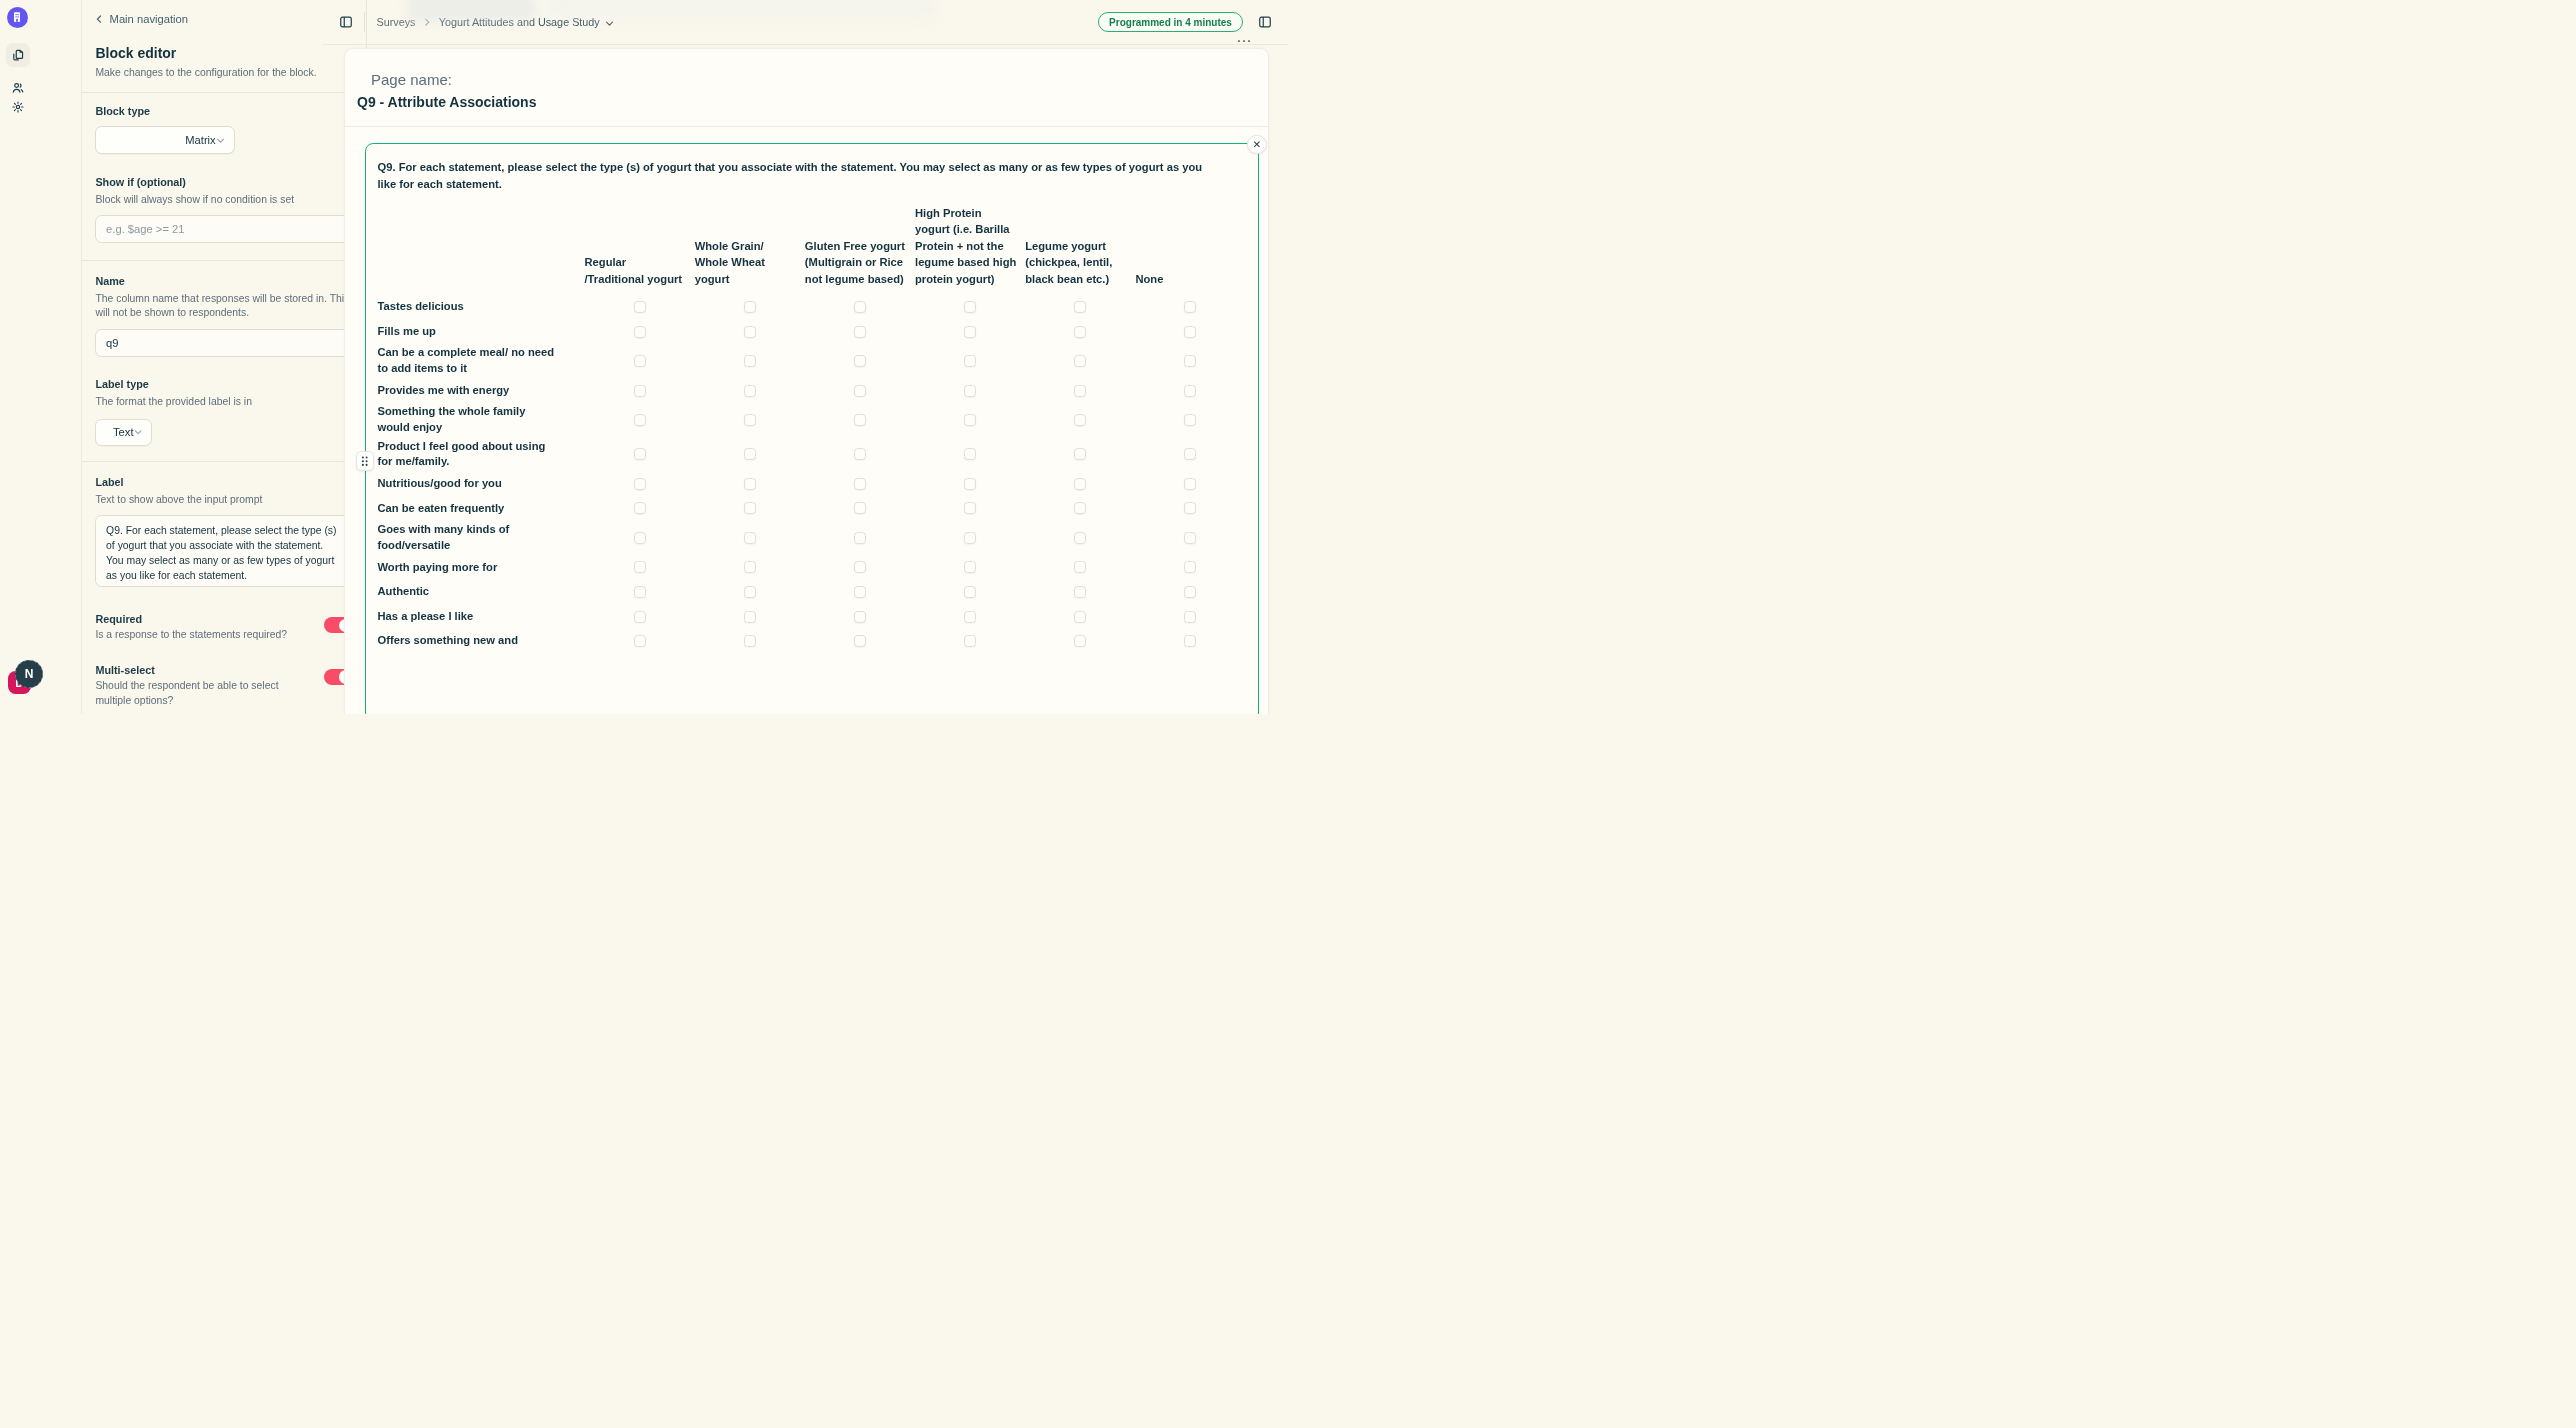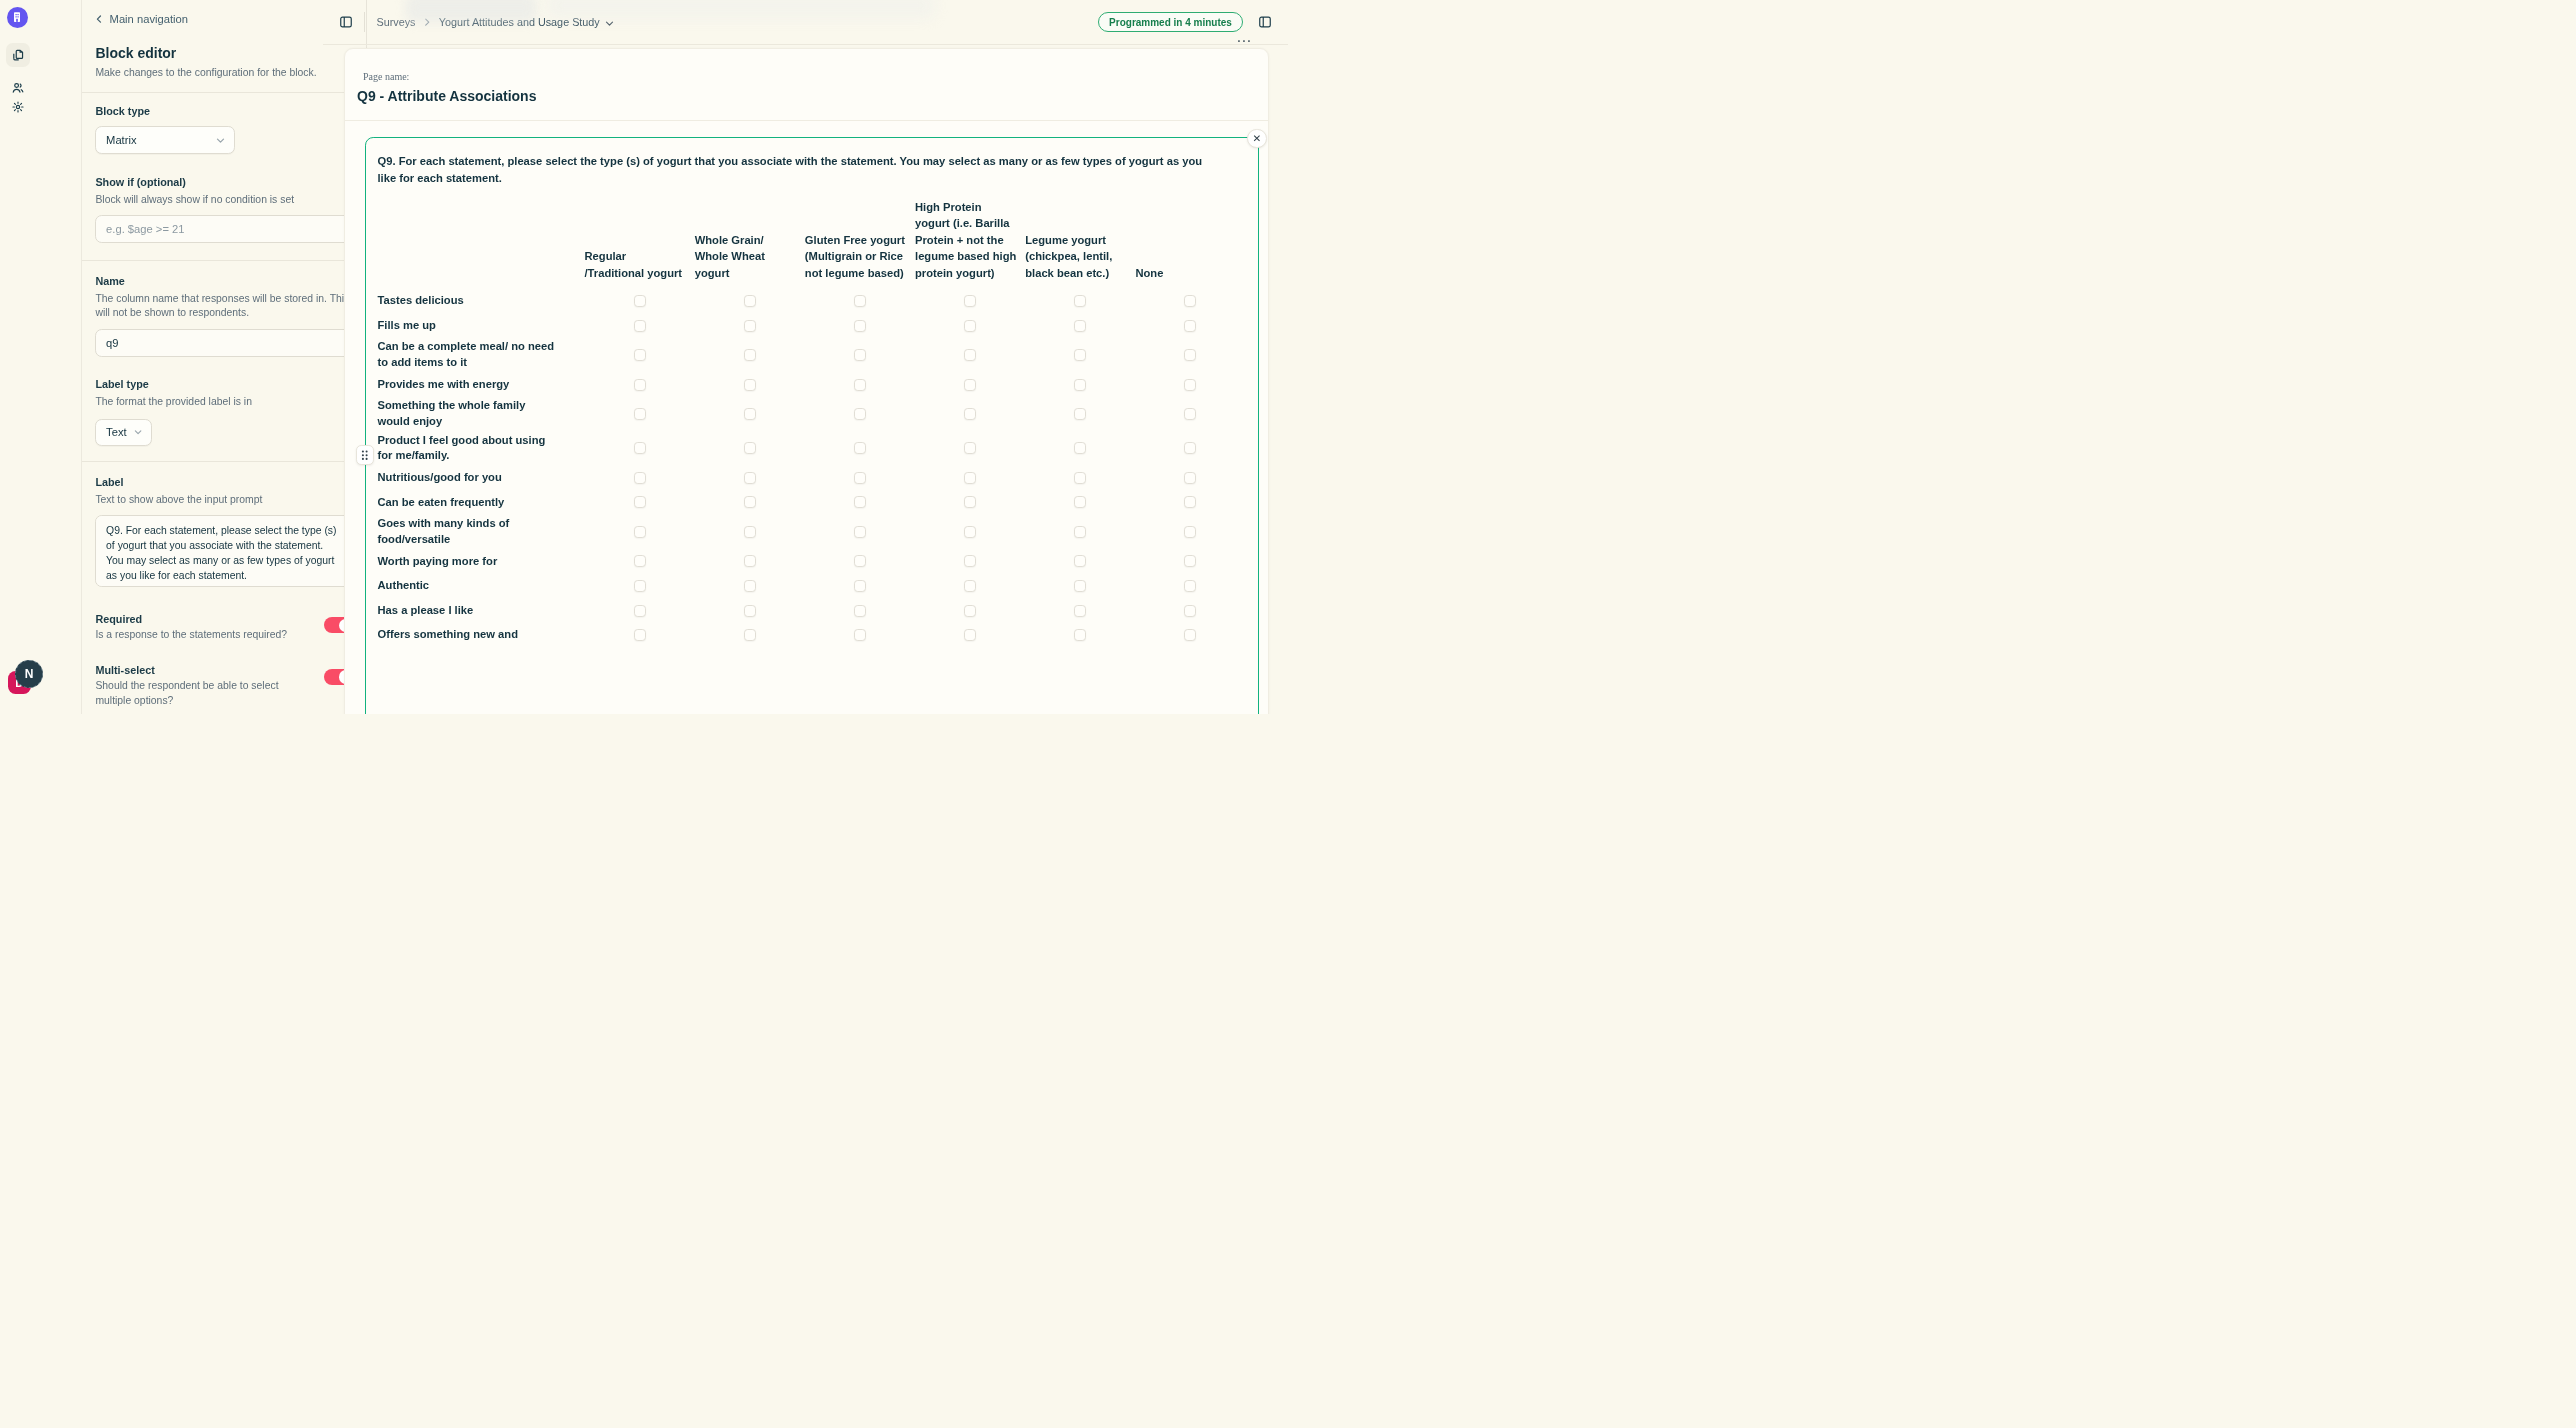--- a/index.html
+++ b/index.html
@@ -20,21 +20,21 @@
   .panel { position:absolute; left:36px; top:0; width:286px; height:100%;
     border-left:0.7px solid #ECE9DE; border-right:0.7px solid #E7E4D9; background:#FAF8ED;
     padding:13.4px 12px 0 13.4px; overflow:hidden;margin-left:45px; }
   .back-row { display:flex; align-items:center; gap:6px; color:#44606E; font-size:11.2px; cursor:pointer; }
   .panel-title { margin-top:20px; font-size:14px; font-weight:700; color:#14333F; }
   .panel-sub { margin-top:6px; font-size:10.4px; color:#5E6E7A; }
   .divider { border-top:0.7px solid #E9E6DA; margin:13.4px -12px 0 -13.4px; }
   .fld-label { font-size:10.8px; font-weight:700; color:#1B3A46; }
   .fld-help { margin-top:5.2px; font-size:10.4px; color:#5E6E7A; line-height:1.4; }
   .select { margin-top:9px; height:28px; background:#FEFEFA; border:0.7px solid #DFDCD1; border-radius:6.7px;
-    display:inline-flex; align-items:center; justify-content:space-between; padding:0 9.7px;
+    display:inline-flex; align-items:center; justify-content:flex-end; padding:0 9.7px;
     font-size:11.2px; color:#14333F; box-shadow:0 0.7px 0.7px rgba(0,0,0,.03); cursor:pointer; }
   .text-input { margin-top:7.5px; width:100%; height:28px; background:#FDFCF6; border:0.7px solid #DFDCD1;
     border-radius:6.7px; padding:0 9.7px; font-size:11.2px; color:#14333F;
     font-family:"Liberation Sans","DejaVu Sans",sans-serif; }
   .text-input::placeholder { color:#8C99A1; }
   textarea.text-input { height:72px; padding:6.7px 9.7px; line-height:1.45; font-size:10.4px; resize:vertical; }
   .toggle-row { display:flex; margin-top:22.4px; }
   .toggle-row .txt { flex:1; padding-right:10.4px; }
   .toggle { width:30px; height:16.4px; border-radius:8.2px; background:#CFD6D9; position:relative; flex:none;
     margin-top:4.5px; cursor:pointer; }
@@ -61,21 +61,21 @@
   .crumb-sep { margin:0 7.5px; color:#8C99A1; display:flex; }
   .crumb-cur { font-size:10.8px; color:#36505E; font-weight:500; cursor:pointer; display:flex; align-items:flex-end; gap:5.2px; }
   .topbar .spacer { flex:1; }
   .badge { border:1.1px solid #2EAC72; color:#157E4C; background:#FAFCF6; font-size:10px; font-weight:600;
     padding:3.7px 9.7px; border-radius:745px; white-space:nowrap; }
   .icon-btn { display:flex; align-items:center; justify-content:center; color:#1C3D4A; cursor:pointer; }
   .panel-toggle-right { margin-left:15px; }
   
   .card { position:absolute; left:21px; right:18.6px; top:48px; height:1044px; background:#FEFDF8;
     border:0.7px solid #F0EDE2; border-radius:9px; box-shadow:0 0.7px 2.2px rgba(16,24,40,.05); padding:12px 12px; }
-  .pagename-label { font-size:10px; color:#5E6E7A; margin-top:10.4px; margin-left:6px;font-family:Liberation Serif, serif; }
+  .pagename-label { font-size:15px; color:#5E6E7A; margin-top:10.4px; margin-left:14px; }
   .pagename-row { display:flex; align-items:flex-start; }
   .page-title { font-size:14px; font-weight:700; color:#14333F; margin-top:5.2px; }
   .dots-menu { margin-left:auto; font-size:15px; letter-spacing:0.7px; color:#4A5A64; line-height:7.5px; cursor:pointer;
     padding:3px 4.5px; margin-top:-27px; }
   .card-div { border-top:0.7px solid #EFECE1; margin:16.4px -12px 0 -12px; }
   .q-section-head { display:flex; margin-top:13.4px; align-items:flex-start; }
   .sec-chevron { margin:7.5px 10.4px 0 3px; color:#3E5460; cursor:pointer; }
   .sec-title { font-size:12px; font-weight:700; color:#14333F; }
   .sec-sub { font-size:10.4px; color:#5E6E7A; margin-top:4.5px; }
   .sec-count { margin-left:auto; font-size:10px; color:#9AA5AC; margin-top:7.5px; }

